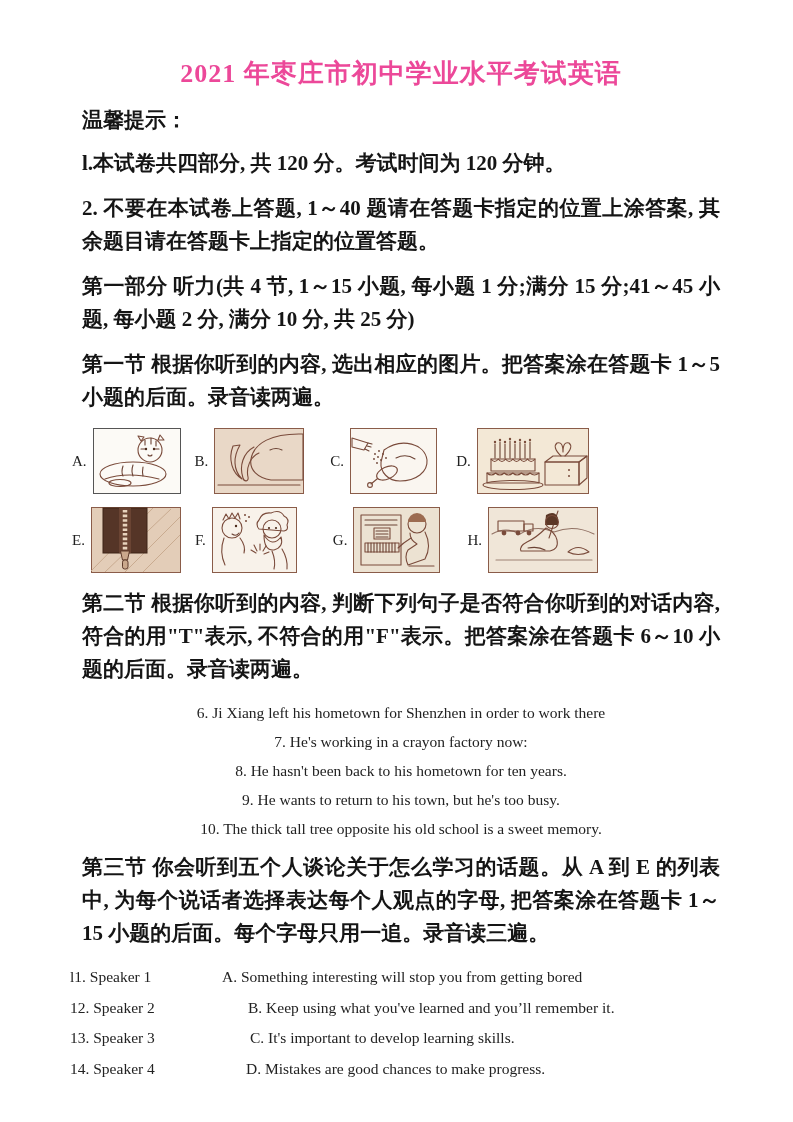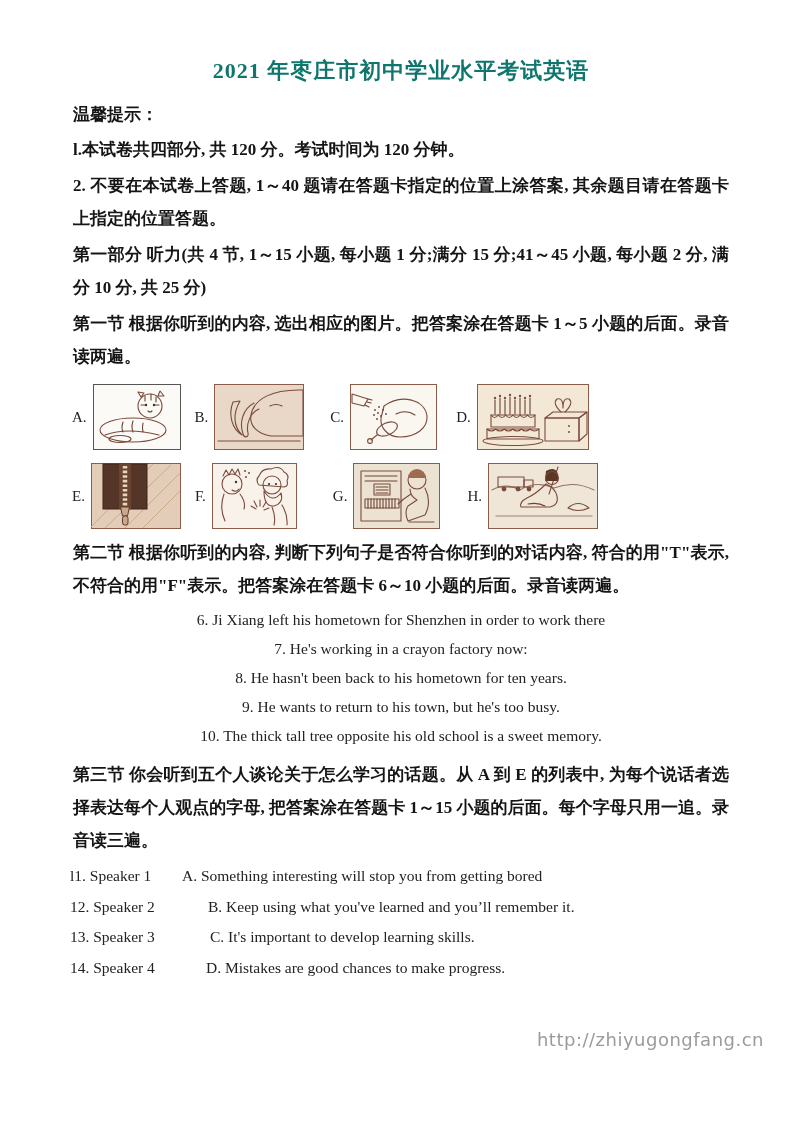--- a/index.html
+++ b/index.html
@@ -1,36 +1,36 @@
 <!DOCTYPE html>
 <html><head>
 <meta charset="utf-8">
 <style>
   html,body{margin:0;padding:0;background:#fff;}
   body{width:793px;height:1122px;position:relative;overflow:hidden;
        font-family:"Liberation Serif", serif;color:#1c1c1c;}
   .page{padding:56px 61px 0 70px;}
-  .title{font-size:22px;font-weight:bold;text-align:center;margin:0 0 14px 0;
-         letter-spacing:1px;color:#0f766e;}
-  .cn{font-size:17px;font-weight:bold;line-height:33px;margin:3px;text-align:justify;
+  .title{font-size:26px;font-weight:bold;text-align:center;margin:0 0 14px 0;
+         letter-spacing:1px;color:#ec4899;}
+  .cn{font-size:21px;font-weight:bold;line-height:33px;margin:12px;text-align:justify;
       color:#151515;}
   .cn.first{line-height:30px;}
   .en{font-size:15.5px;line-height:29px;margin:0;color:#222;}
   .en-block{margin-top:3px;text-align:center;}
   .pic-row{display:flex;align-items:center;margin:9px 0 5px 2px;height:70px;}
   .pic{display:flex;align-items:center;}
   .pic-label{font-size:15px;color:#222;margin-right:6px;}
   .pic svg{display:block;}
   .pic-row .pic{margin-right:14px;}
   .pic-row .pic:nth-child(2){margin-right:26px;}
   .pic-row .pic:nth-child(3){margin-right:19px;}
   .pic-row.row2 .pic:nth-child(2){margin-right:36px;}
   .pic-row.row2 .pic:nth-child(3){margin-right:27px;}
   .speakers{margin-top:4px;}
-  .speaker-row{display:flex;font-size:15.5px;line-height:30.5px;color:#222;}
+  .speaker-row{display:flex;font-size:15.5px;line-height:30.5px;color:#222;gap:40px;}
   .speaker-num{width:112px;flex:0 0 auto;}
   .speaker-row:nth-child(2) .speaker-opt{padding-left:26px;text-align:right;}
   .speaker-row:nth-child(3) .speaker-opt{padding-left:28px;text-align:right;}
   .speaker-row:nth-child(4) .speaker-opt{padding-left:8px;margin-left:16px;}
   .footer{margin-top:46px;text-align:right;transform:translateX(32px);
           font-family:"DejaVu Sans", sans-serif;font-size:18px;color:#9b9b9b;
           letter-spacing:0.5px;}
   svg .ln{fill:none;stroke:#7a4b3b;stroke-width:1.1;stroke-linecap:round;stroke-linejoin:round;}
   svg .ln2{fill:none;stroke:#6b4234;stroke-width:1.1;stroke-linecap:round;}
 </style>

